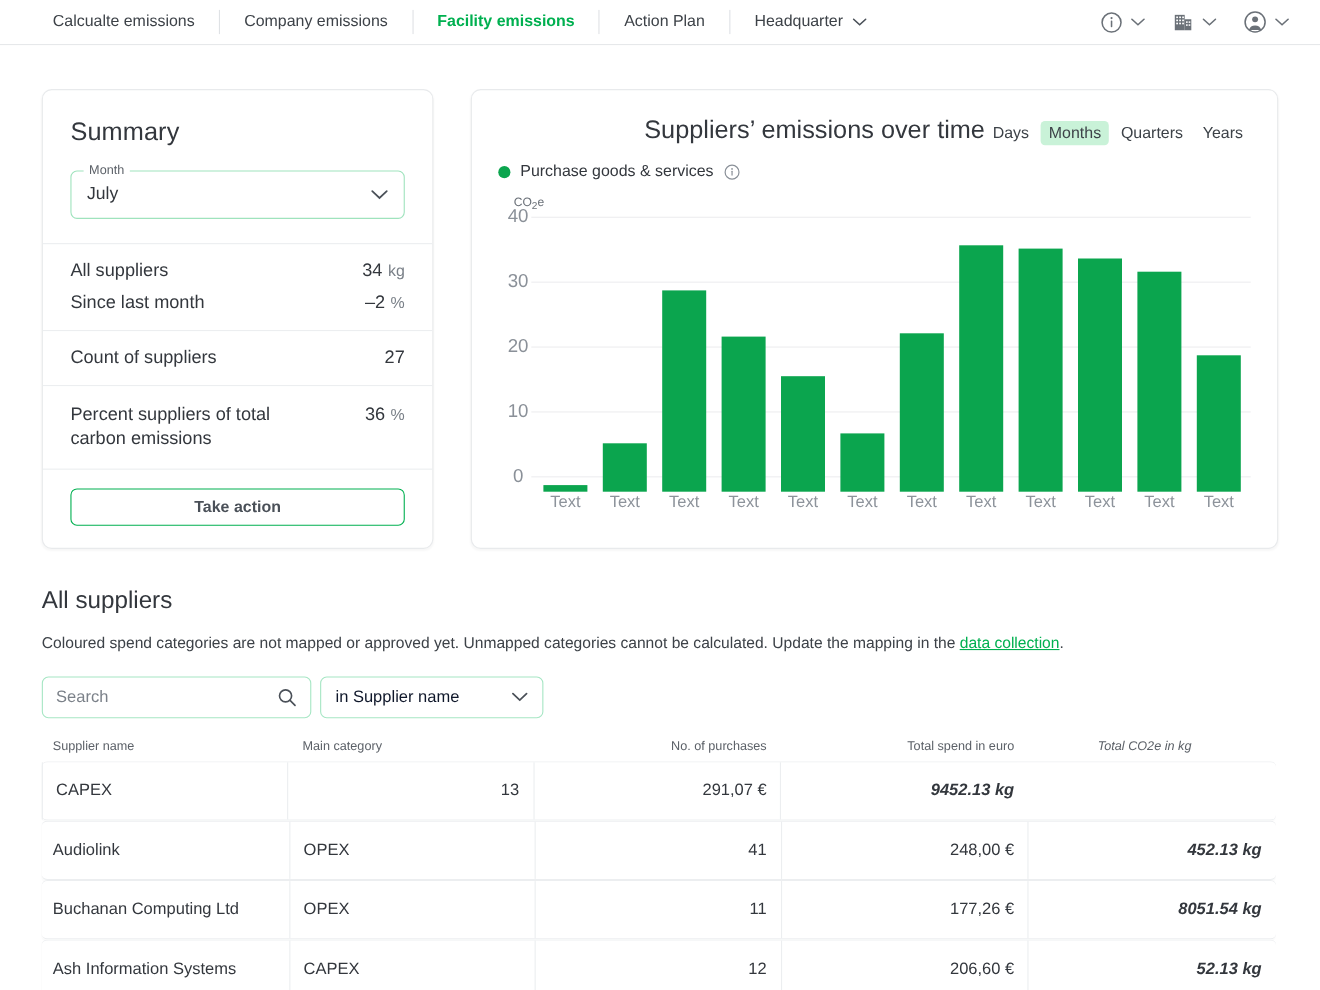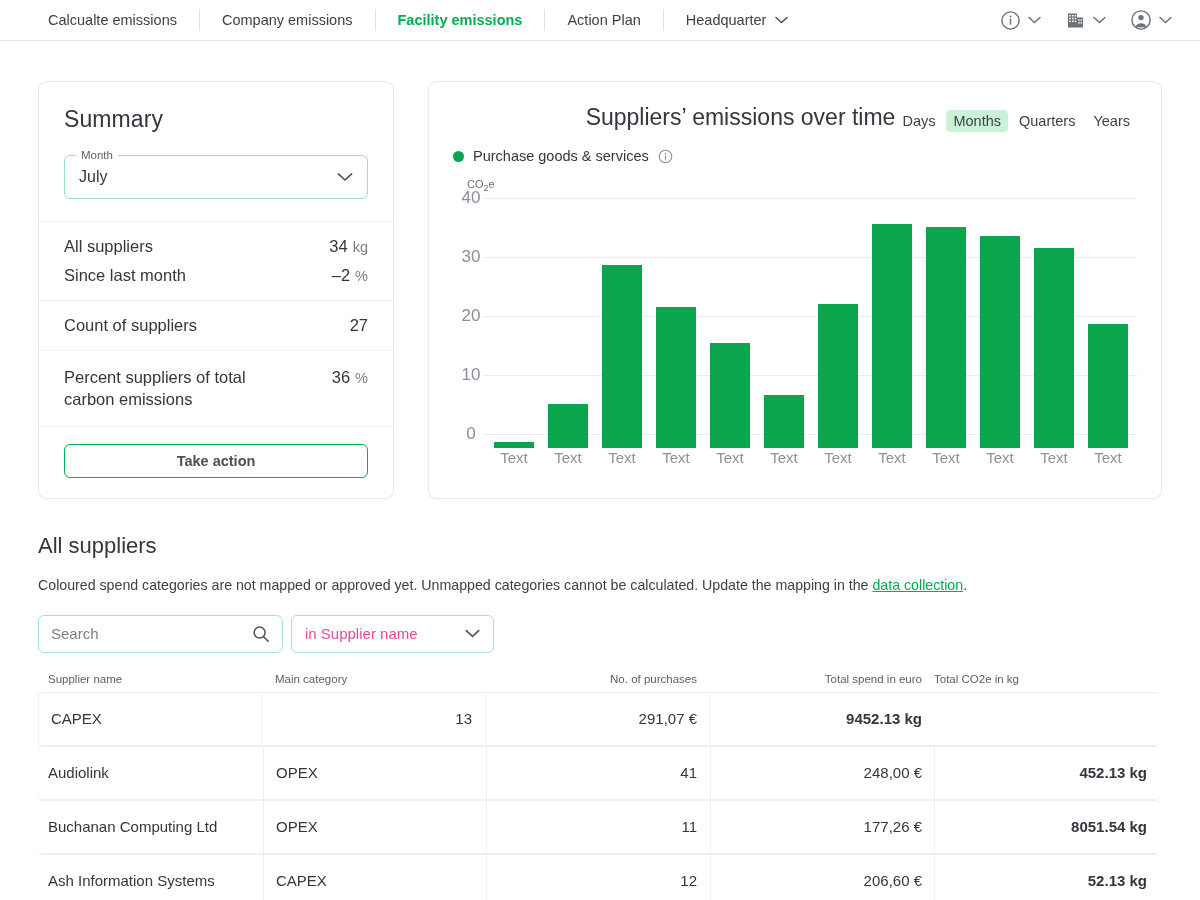--- a/index.html
+++ b/index.html
@@ -138,32 +138,32 @@
     border: none; outline: none; flex: 1;
     font-size: 15px; color: #7f1d1d;
     font-family: "Liberation Sans", sans-serif;
     background: transparent;
   }
   .search-input::placeholder { color: #7b8189; }
   .scope-box {
     width: 203px; height: 38px;
     border: 1px solid #a6e6c4; border-radius: 6px;
     display: flex; align-items: center; justify-content: space-between;
-    padding: 0 13px; font-size: 15px; color: #ec4899;
+    padding: 0 13px; font-size: 15px; color: #0f172a;
   }
 
   
   .table { width: 1122px; margin-top: 20px; }
   .thead { display: flex; padding-bottom: 7px; }
   .th { font-size: 11.5px; color: #5c6168; }
   .c0 { width: 225px; padding-left: 10px; }
   .c1 { width: 223px; padding-left: 12px; }
   .c2 { width: 224px; text-align: right; padding-right: 13px; }
   .c3 { width: 224px; text-align: right; padding-right: 12px; }
-  .c4 { width: 226px; text-align: left; padding-right: 13px; }
+  .c4 { width: 226px; text-align: center; padding-right: 13px; font-style: italic; }
 
   .trow {
     display: flex; align-items: stretch;
     background: #fff;
     border-top: 1px solid #eceef0;
     border-bottom: 1px solid #eceef0;
     border-radius: 5px;
     box-shadow: 0 1px 1px rgba(0,0,0,0.02);
     height: 54px;
     margin-bottom: 0;

